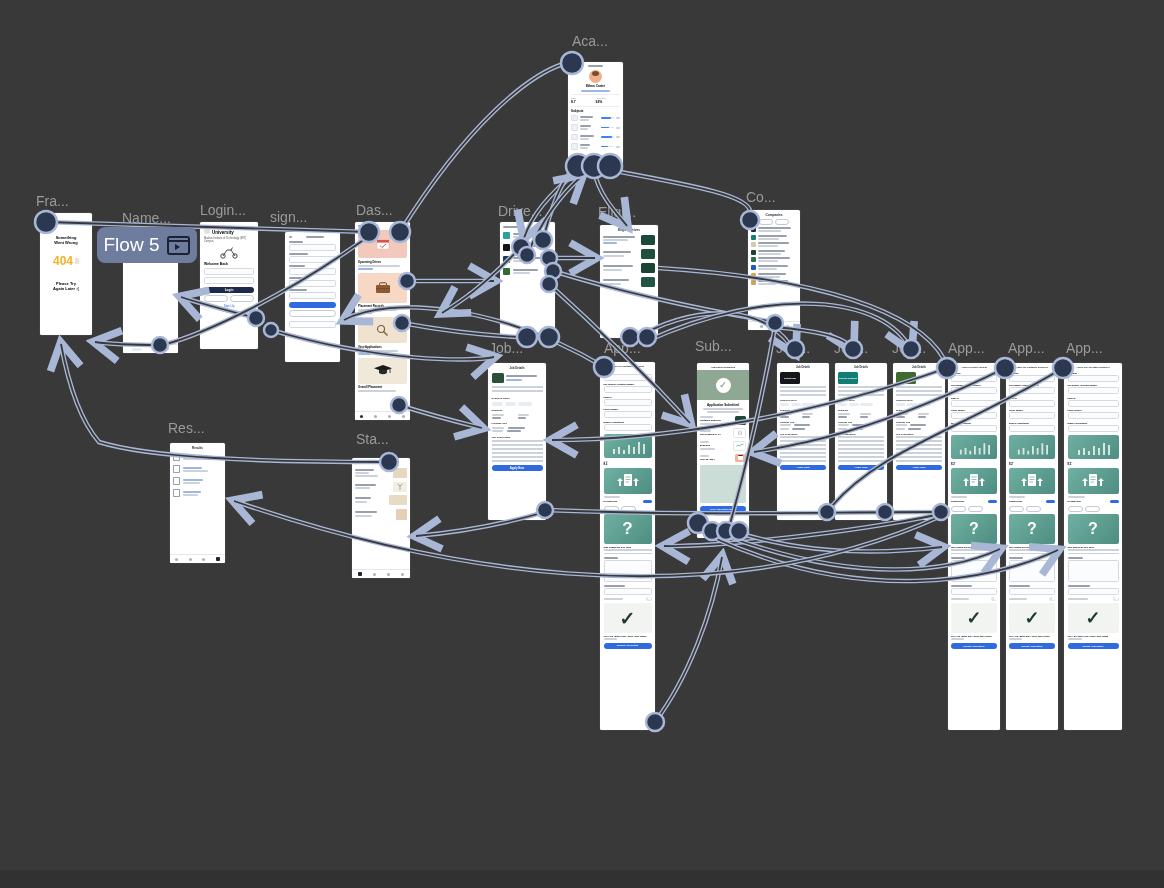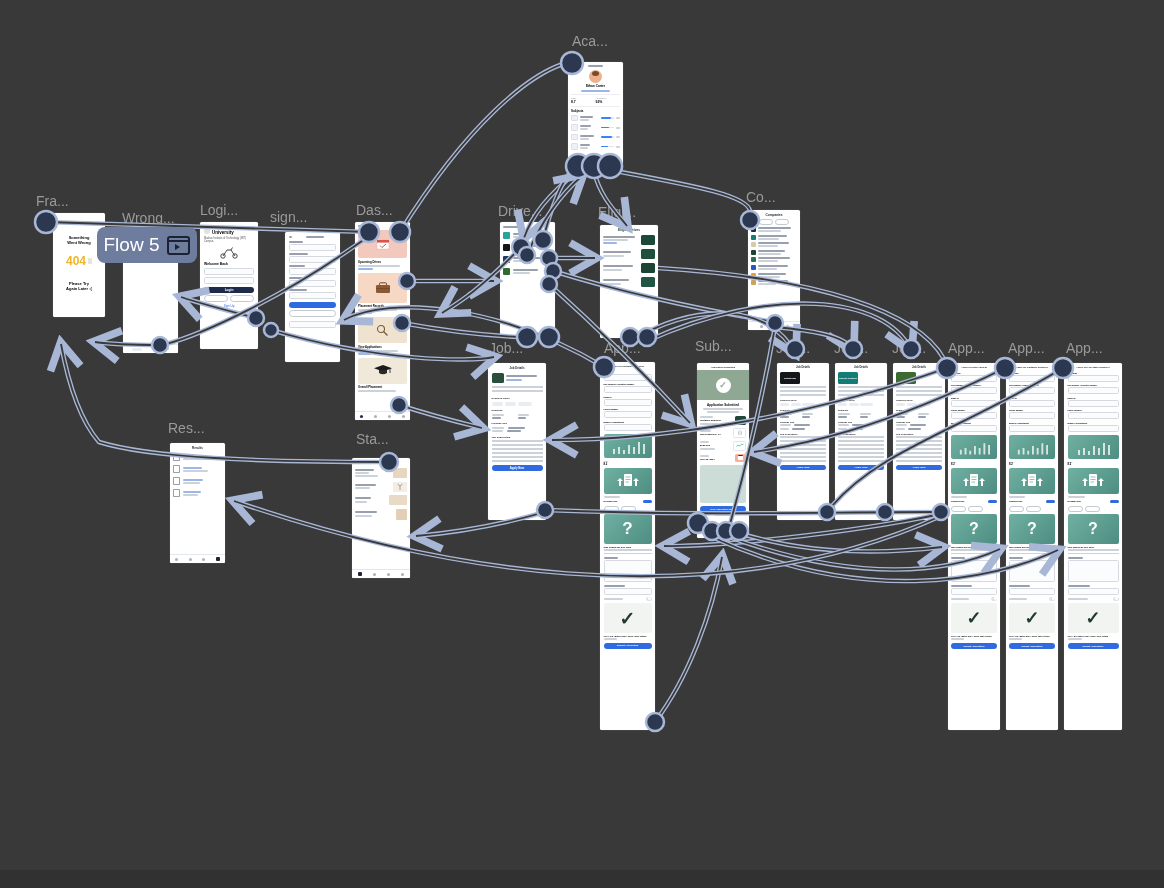--- a/index.html
+++ b/index.html
@@ -39,22 +39,22 @@
   .sec{font-weight:bold;color:#222;}
   #edge{position:absolute;left:0;bottom:0;width:100%;height:18px;background:#313131;z-index:0;}
 </style>
 </head>
 <body>
 
 <div id="canvas">
   <div id="edge"></div>
 
   <div class="lab" style="left:36px;top:193px">Fra...</div>
-  <div class="lab" style="left:122px;top:210px">Wrong...</div>
-  <div class="lab" style="left:200px;top:202px">Logi...</div>
+  <div class="lab" style="left:122px;top:210px">Name...</div>
+  <div class="lab" style="left:200px;top:202px">Login...</div>
   <div class="lab" style="left:270px;top:209px">sign...</div>
   <div class="lab" style="left:356px;top:202px">Das...</div>
   <div class="lab" style="left:498px;top:203px">Drive...</div>
   <div class="lab" style="left:598px;top:204px">Eligi...</div>
   <div class="lab" style="left:746px;top:189px">Co...</div>
   <div class="lab" style="left:572px;top:33px">Aca...</div>
   <div class="lab" style="left:489px;top:340px">Job...</div>
   <div class="lab" style="left:604px;top:340px">App...</div>
   <div class="lab" style="left:695px;top:338px">Sub...</div>
   <div class="lab" style="left:168px;top:420px">Res...</div>
@@ -64,21 +64,21 @@
   <div class="lab" style="left:892px;top:340px">Job...</div>
   <div class="lab" style="left:948px;top:340px">App...</div>
   <div class="lab" style="left:1008px;top:340px">App...</div>
   <div class="lab" style="left:1066px;top:340px">App...</div>
 
   <div id="flowbadge">
     <span class="txt">Flow 5</span>
     <span class="flowicon"></span>
   </div>
 
-  <div class="f" style="left:53px;top:213px;width:52px;height:104px">
+  <div class="f" style="left:40px;top:213px;width:52px;height:122px">
     <div class="col" style="align-items:center;padding-top:22px;gap:1px">
       <div style="font-size:4px;font-weight:bold;text-align:center">
         <div>Something</div>
           <div>Went Wrong</div>
       </div>
       <div class="r" style="margin-top:8px;gap:2px">
         <span style="font-size:12px;font-weight:bold;color:#f0b429">404</span>
         <span class="sq" style="width:4px;height:6px;background:#e8e4da"></span>
       </div>
       <div style="font-size:4px;font-weight:bold;text-align:center;margin-top:12px">

